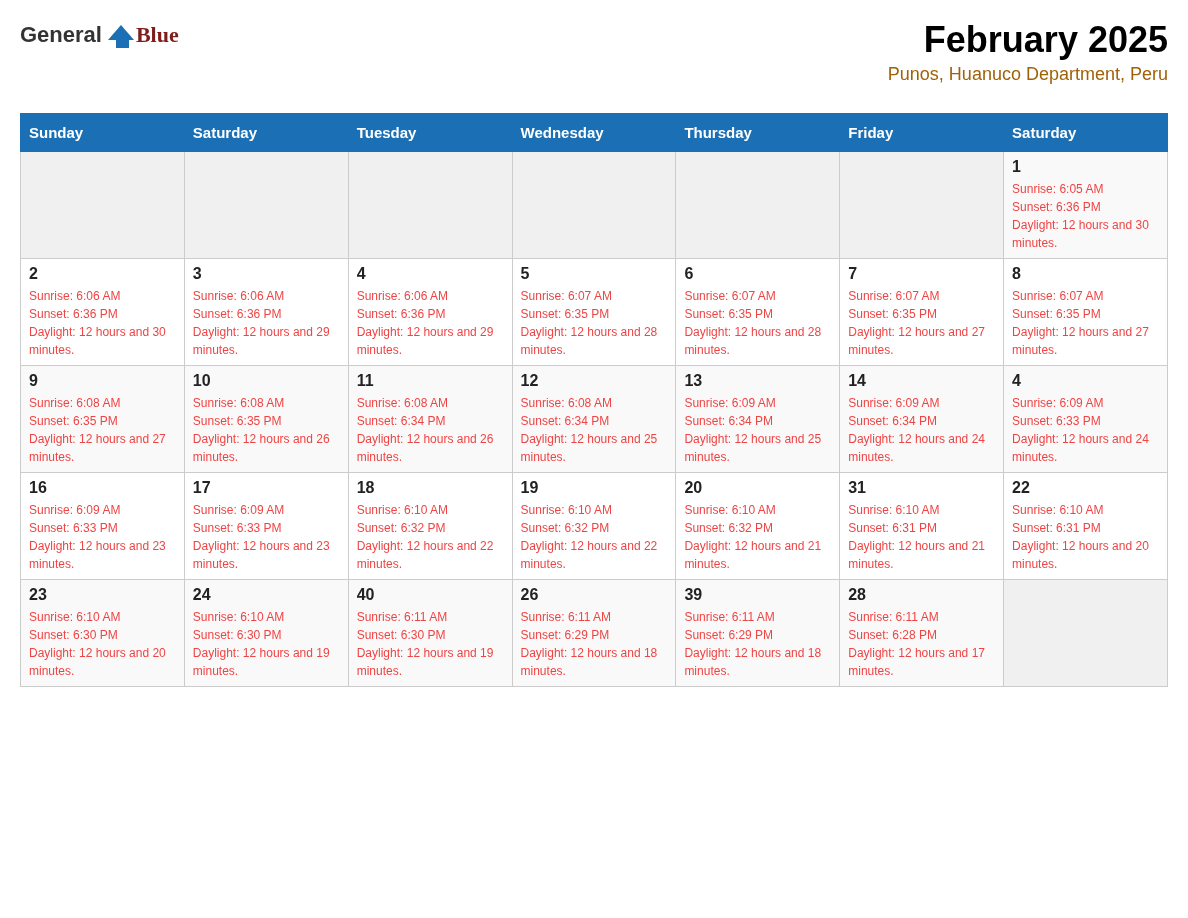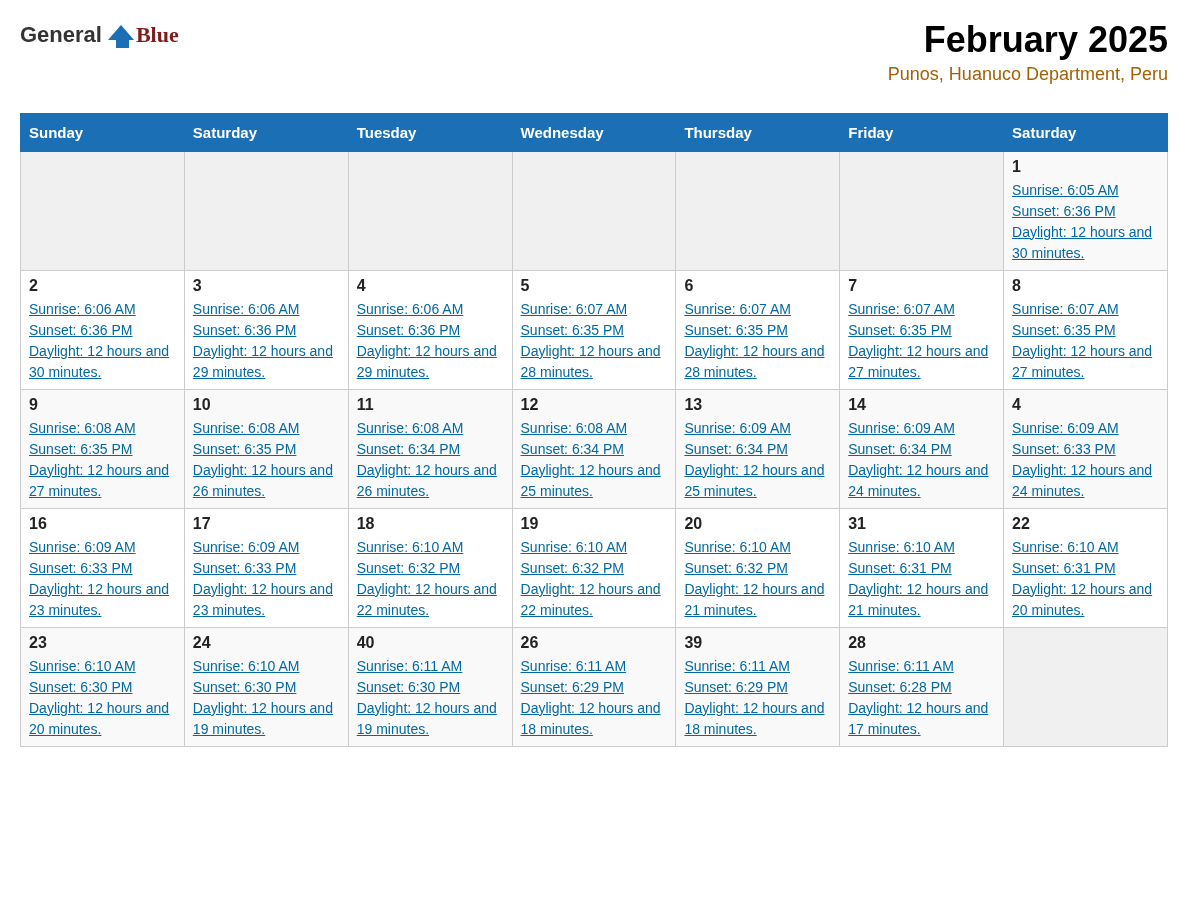--- a/index.html
+++ b/index.html
@@ -82,24 +82,23 @@
       background: #fff;
     }
     .day-number {
       font-size: 16px;
       font-weight: bold;
       color: #222;
       display: block;
       margin-bottom: 4px;
     }
     .day-info {
-      font-size: 14px;
-      color: #0369a1;
+      font-size: 12px;
+      color: #ef4444;
       line-height: 1.5;
-      text-decoration: underline;
     }
     .empty-cell {
       background: #f0f0f0 !important;
     }
     .top-border-row td {
       border-top: 2px solid #1a6fb5;
     }
   </style>
 </head>
 <body>

